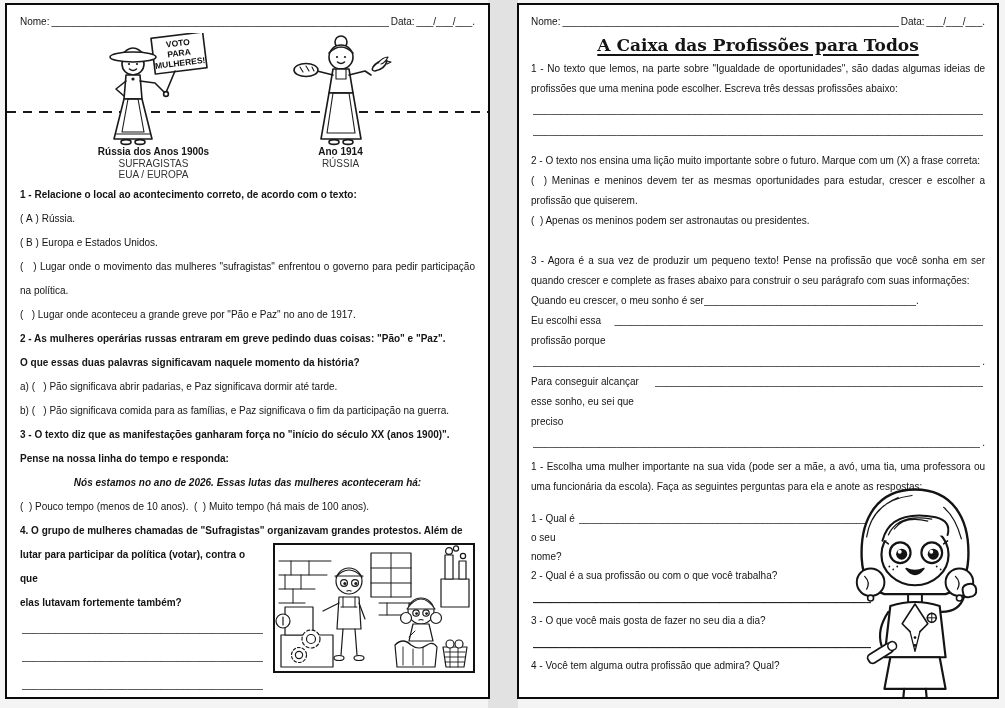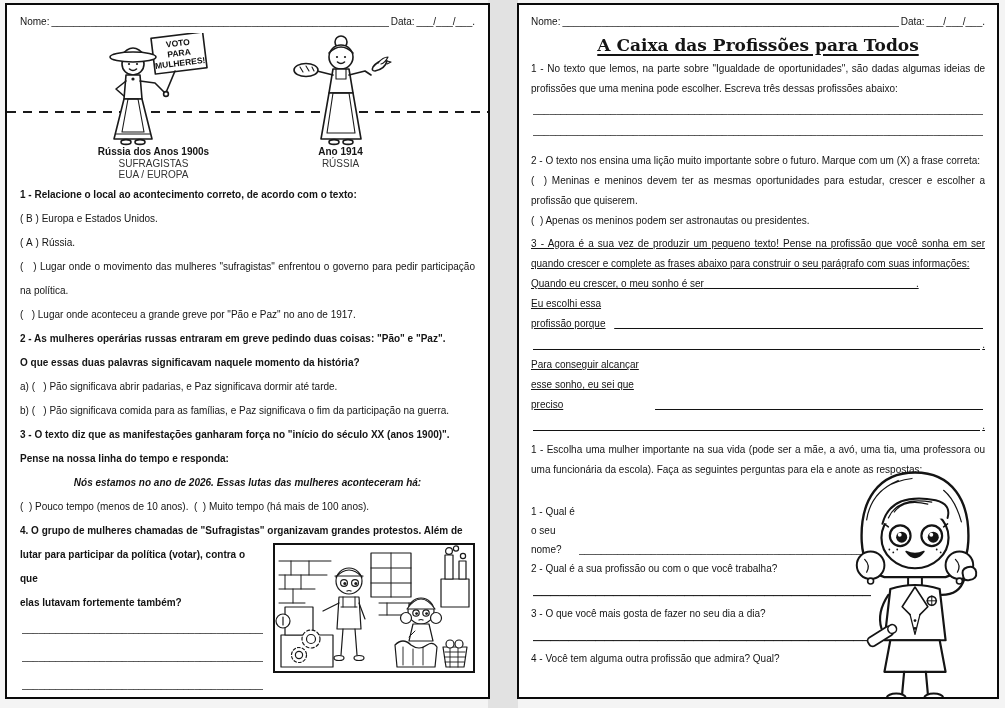--- a/index.html
+++ b/index.html
@@ -35,21 +35,21 @@
     text-underline-offset:3px;
     margin:2px 0 2px 0;
   }
 
   
   .t{font-size:10px;}
   .lline{line-height:24px;}
   .rline{line-height:20px;}
   .bold{font-weight:bold;}
   .just{text-align:justify;}
-  .flexline{display:flex;align-items:flex-end;}
+  .flexline{display:flex;align-items:flex-start;}
 
   
   .illo{position:relative;height:150px;margin-top:2px;}
   .dashline{
     position:absolute;left:-13px;right:-13px;top:78px;height:2px;
     background:repeating-linear-gradient(90deg,#1a1a1a 0 9px,transparent 9px 16px);
   }
   .figs{position:relative;display:flex;justify-content:center;gap:64px;}
   .fig{display:flex;flex-direction:column;align-items:center;}
   .cap-b{font-size:10px;font-weight:bold;line-height:12px;text-align:center;}
@@ -169,22 +169,22 @@
             </g>
           </svg>
           <div class="cap-b">Ano 1914</div>
           <div class="cap-s">RÚSSIA</div>
         </div>
       </div>
     </div>
 
     <div class="q">
       <div class="t lline bold">1 - Relacione o local ao acontecimento correto, de acordo com o texto:</div>
+      <div class="t lline">(&nbsp;A&nbsp;) Rússia.</div>
       <div class="t lline">(&nbsp;B&nbsp;) Europa e Estados Unidos.</div>
-      <div class="t lline">(&nbsp;A&nbsp;) Rússia.</div>
       <div class="t lline just">(&nbsp;&nbsp;&nbsp;) Lugar onde o movimento das mulheres "sufragistas" enfrentou o governo para pedir participação na política.</div>
       <div class="t lline">(&nbsp;&nbsp;&nbsp;) Lugar onde aconteceu a grande greve por "Pão e Paz" no ano de 1917.</div>
     </div>
 
     <div class="q">
       <div class="t lline bold">2 - As mulheres operárias russas entraram em greve pedindo duas coisas: "Pão" e "Paz".</div>
       <div class="t lline bold">O que essas duas palavras significavam naquele momento da história?</div>
       <div class="t lline">a) (&nbsp;&nbsp;&nbsp;) Pão significava abrir padarias, e Paz significava dormir até tarde.</div>
       <div class="t lline">b) (&nbsp;&nbsp;&nbsp;) Pão significava comida para as famílias, e Paz significava o fim da participação na guerra.</div>
     </div>
@@ -307,21 +307,21 @@
           <span class="fill">________________________________________________________________________________________________________________________</span>
         </div>
     </div>
 
     <div class="q" style="margin-top:10px;">
       <div class="t rline">2 - O texto nos ensina uma lição muito importante sobre o futuro. Marque com um (X) a frase correta:</div>
       <div class="t rline just">(&nbsp;&nbsp;) Meninas e meninos devem ter as mesmas oportunidades para estudar, crescer e escolher a profissão que quiserem.</div>
       <div class="t rline">(&nbsp;&nbsp;) Apenas os meninos podem ser astronautas ou presidentes.</div>
     </div>
 
-    <div class="q" style="margin-top:3px;text-decoration:underline;">
+    <div class="q" style="margin-top:20px;">
       <div class="t rline just">3 - Agora é a sua vez de produzir um pequeno texto! Pense na profissão que você sonha em ser quando crescer e complete as frases abaixo para construir o seu parágrafo com suas informações:</div>
       <div class="t rline flexline">
         <span>Quando eu crescer, o meu sonho é ser</span>
         <span class="fillfix" style="width:212px;">________________________________________________________________________________________________________________________</span>
         <span>.</span>
       </div>
       <div class="t rline flexline">
         <span>Eu escolhi essa profissão porque</span>
         <span class="fill">________________________________________________________________________________________________________________________</span>
       </div>
@@ -335,21 +335,21 @@
       </div>
       <div class="t rblank">
         <span class="fill">________________________________________________________________________________________________________________________</span>
           <span>.</span>
       </div>
     </div>
 
     <div class="q ivwrap" style="margin-top:4px;">
       <div class="t rline just">1 - Escolha uma mulher importante na sua vida (pode ser a mãe, a avó, uma tia, uma professora ou uma funcionária da escola). Faça as seguintes perguntas para ela e anote as respostas:</div>
 
-      <div class="ivleft" style="margin-top:22px;">
+      <div class="ivleft" style="margin-top:12px;">
         <div class="ivline flexline">
           <span>1 - Qual é o seu nome?</span>
           <span class="fill">________________________________________________________________________________________________________________________</span>
         </div>
         <div class="ivline">2 - Qual é a sua profissão ou com o que você trabalha?</div>
         <div class="ivblank">
             <span class="fill">________________________________________________________________________________________________________________________</span>
           </div>
         <div class="ivgap"></div>
         <div class="ivline">3 - O que você mais gosta de fazer no seu dia a dia?</div>

